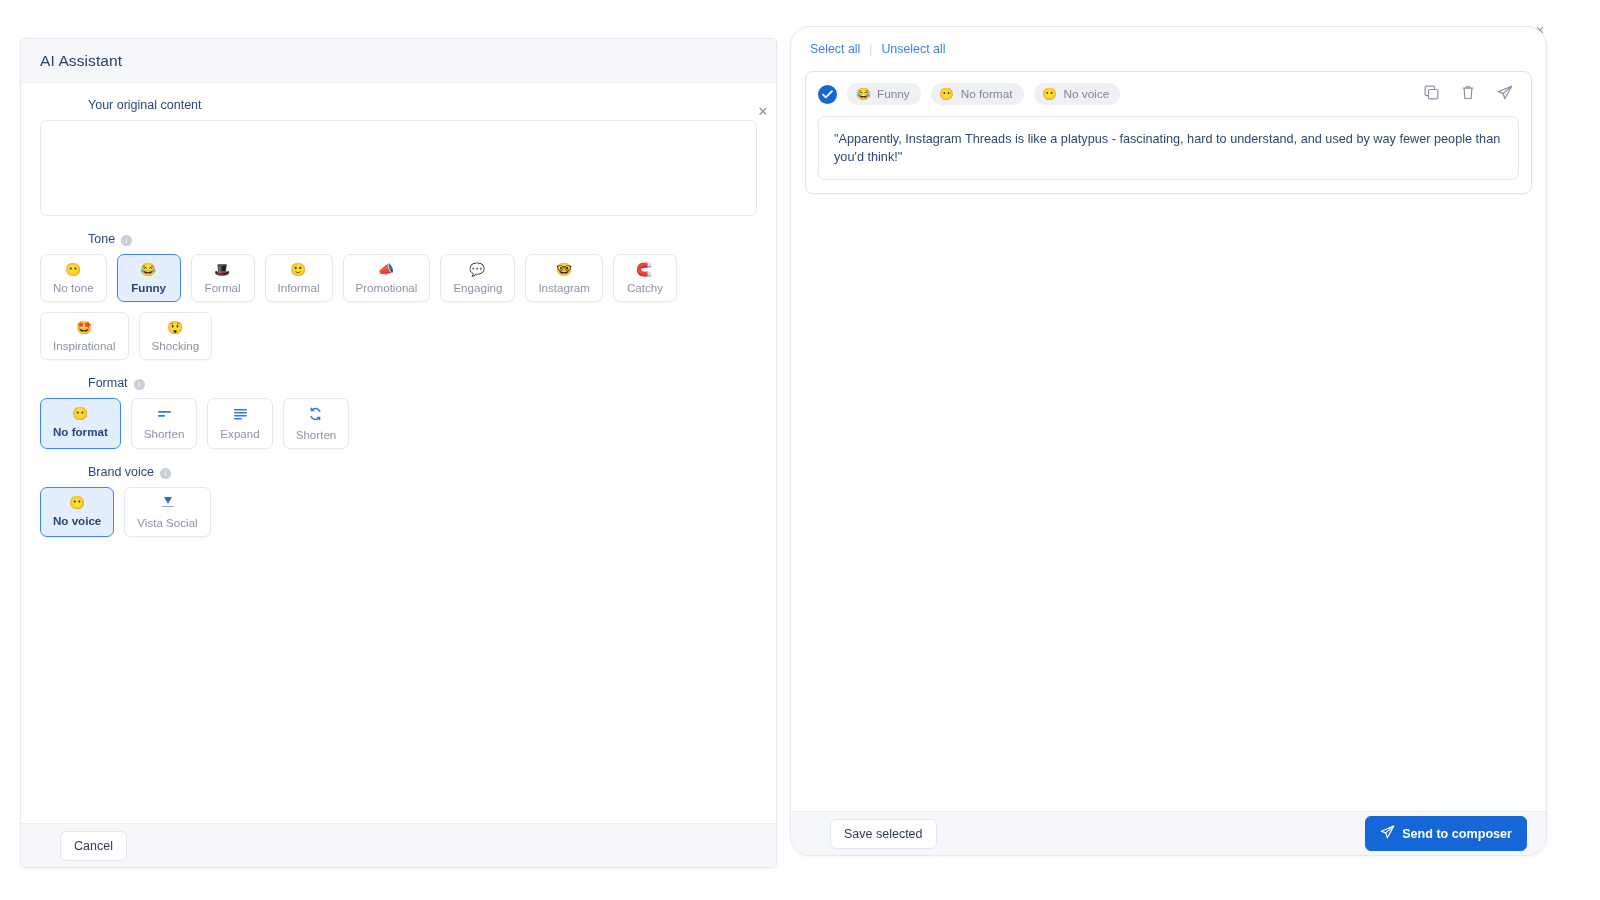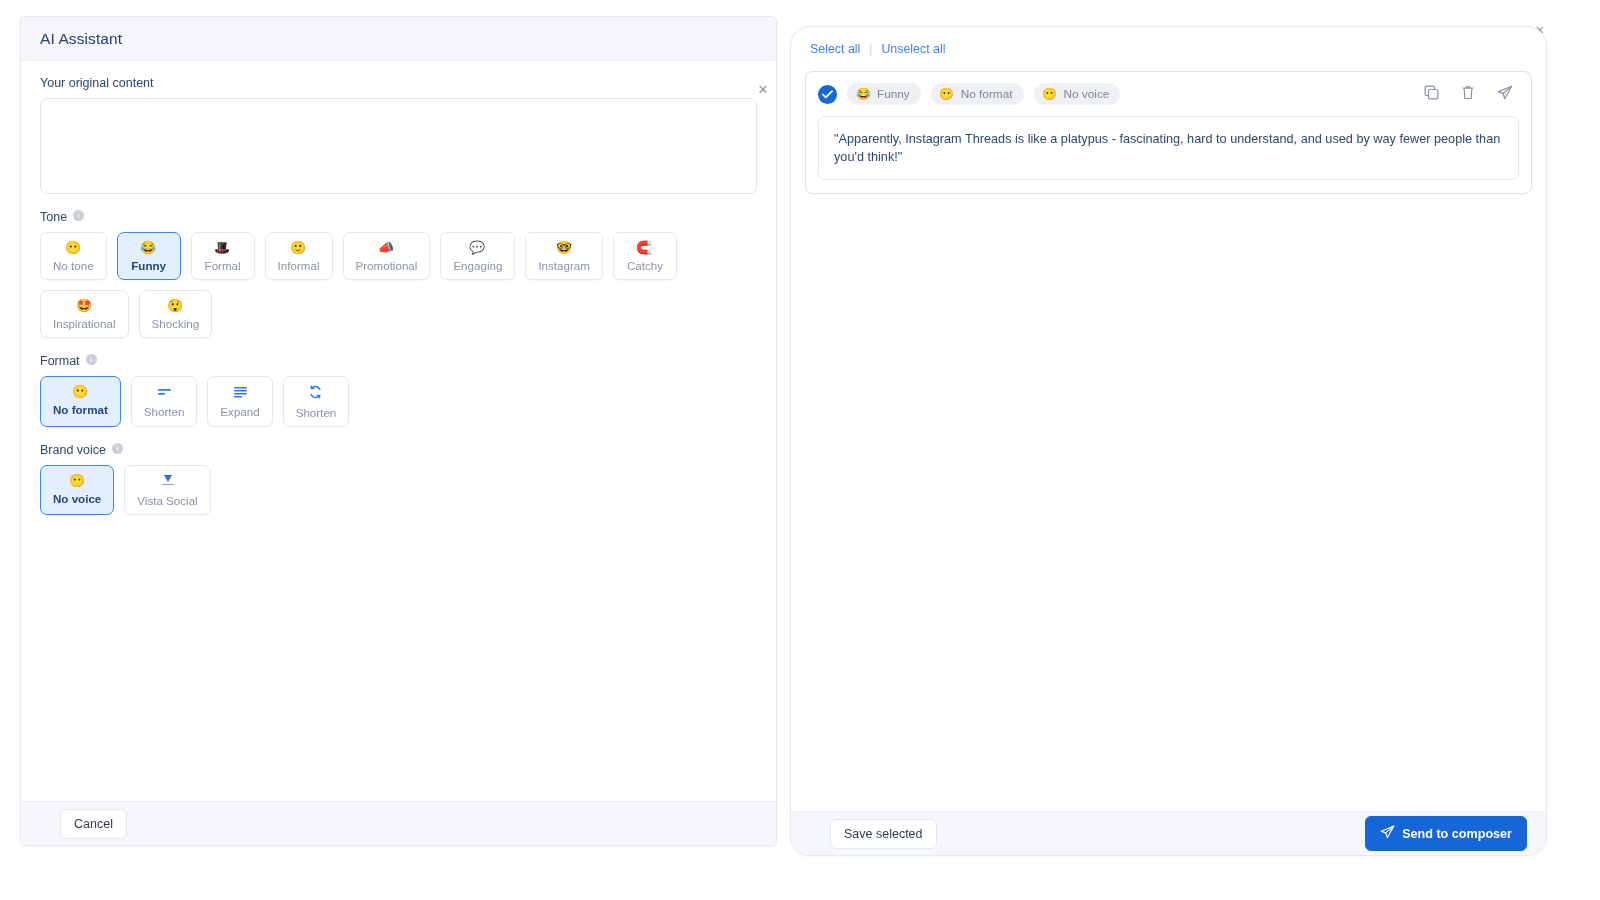--- a/index.html
+++ b/index.html
@@ -18,21 +18,21 @@
   
   .global-close {
     position:absolute; top:22px; right:52px;
     width:16px; height:16px;
     color:#8b92a8; font-size:15px; line-height:16px;
     text-align:center; cursor:pointer;
   }
 
   
   .left-panel {
-    position:absolute; left:20px; top:16px;
+    position:absolute; left:20px; top:38px;
     width:757px; height:830px;
     background:#ffffff;
     border:1px solid #e7e9ef;
     border-radius:5px;
     box-shadow:0 1px 3px rgba(16,24,40,.05);
     overflow:hidden;
   }
   .lp-header {
     height:44px;
     background:#f5f7fa;
@@ -57,21 +57,21 @@
     position:relative;
   }
   .tab.active { color:#2f7aea; }
   .tab.active::after {
     content:""; position:absolute; left:0; right:0; bottom:0;
     height:1.6px; background:#2f7aea; border-radius:2px;
   }
 
   .field-label {
     font-size:12.5px; color:#2d4873; margin-bottom:8px;
-    display:flex; align-items:flex-start; gap:6px;
+    display:flex; align-items:flex-end; gap:6px;margin-left:48px;
   }
   .info-dot {
     width:11px; height:11px; border-radius:50%;
     background:#c9ced9; color:#fff; font-size:8px;
     display:inline-flex; align-items:center; justify-content:center;
     font-family:"Liberation Serif", serif;
   }
 
   .content-box {
     position:relative;

